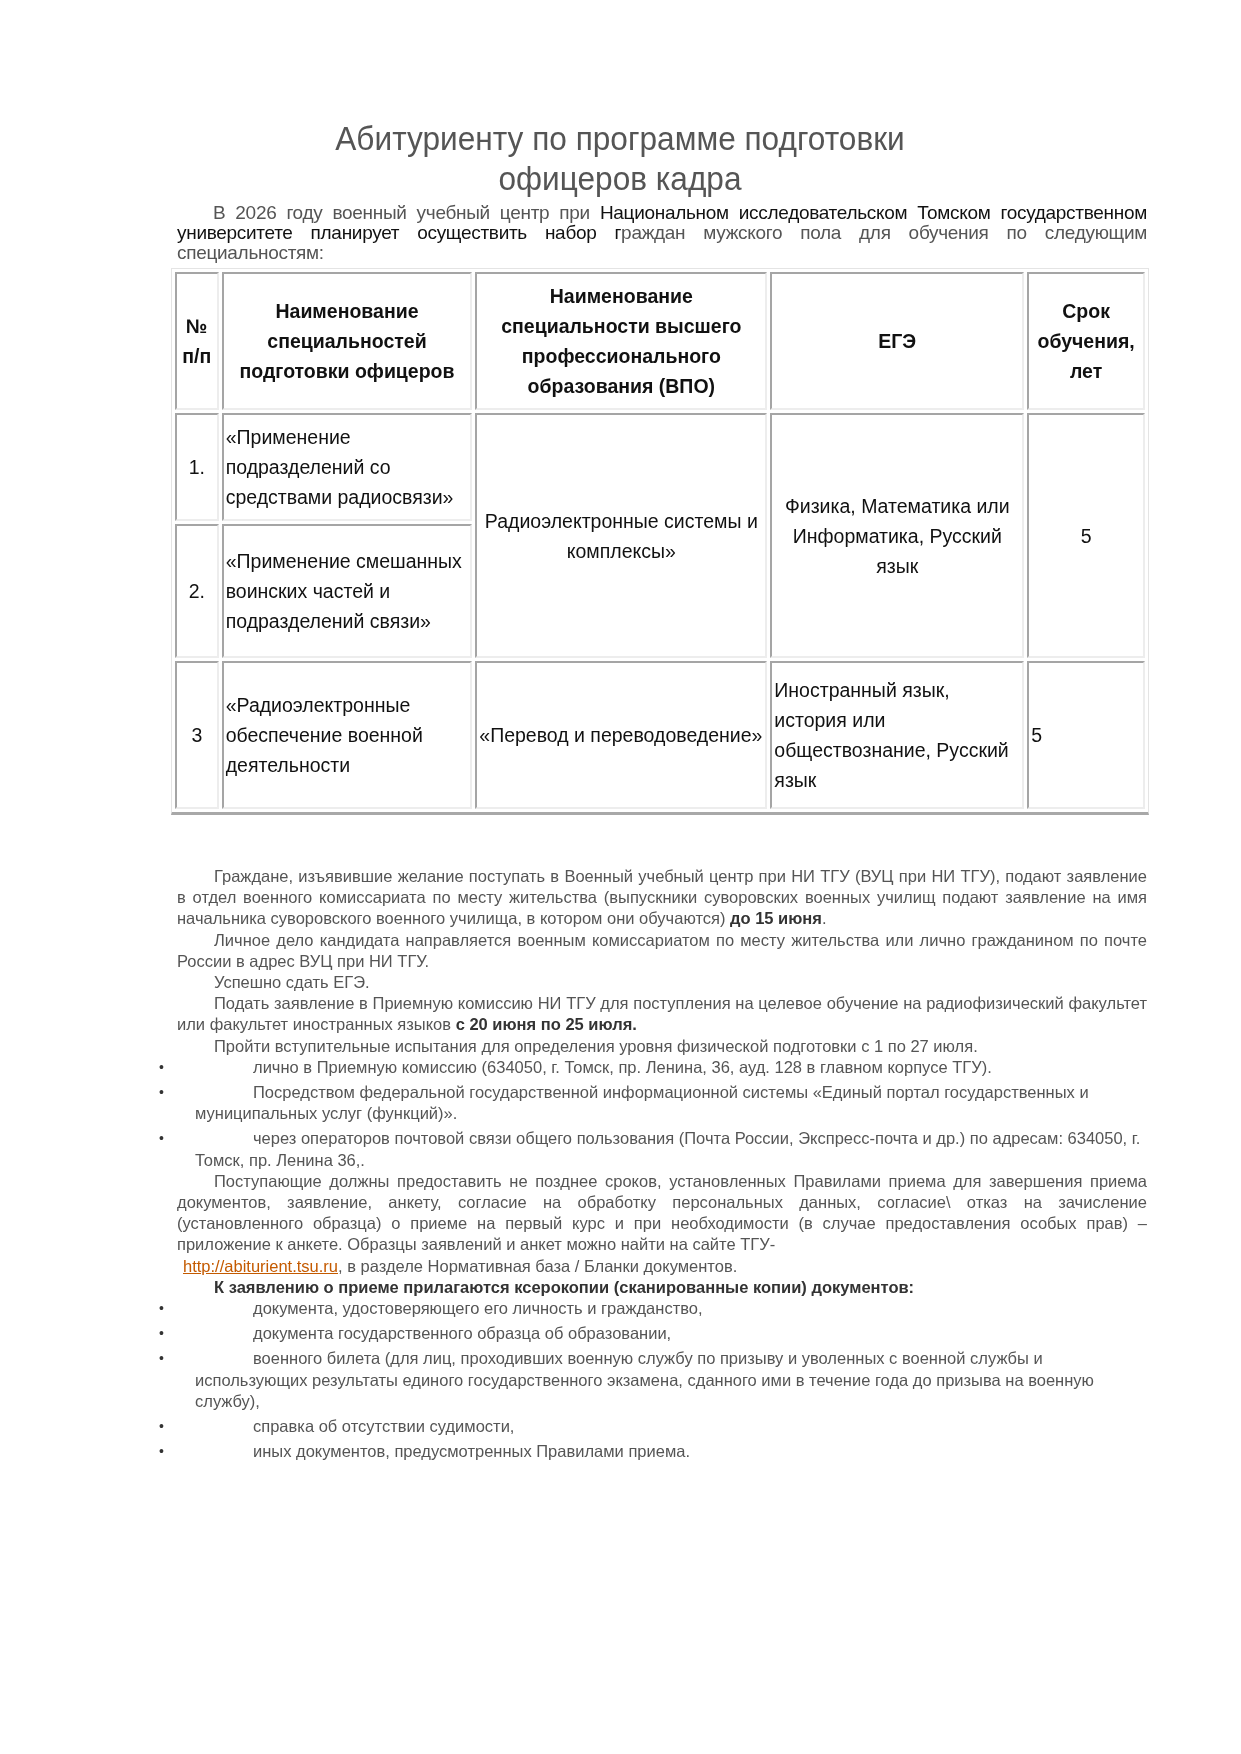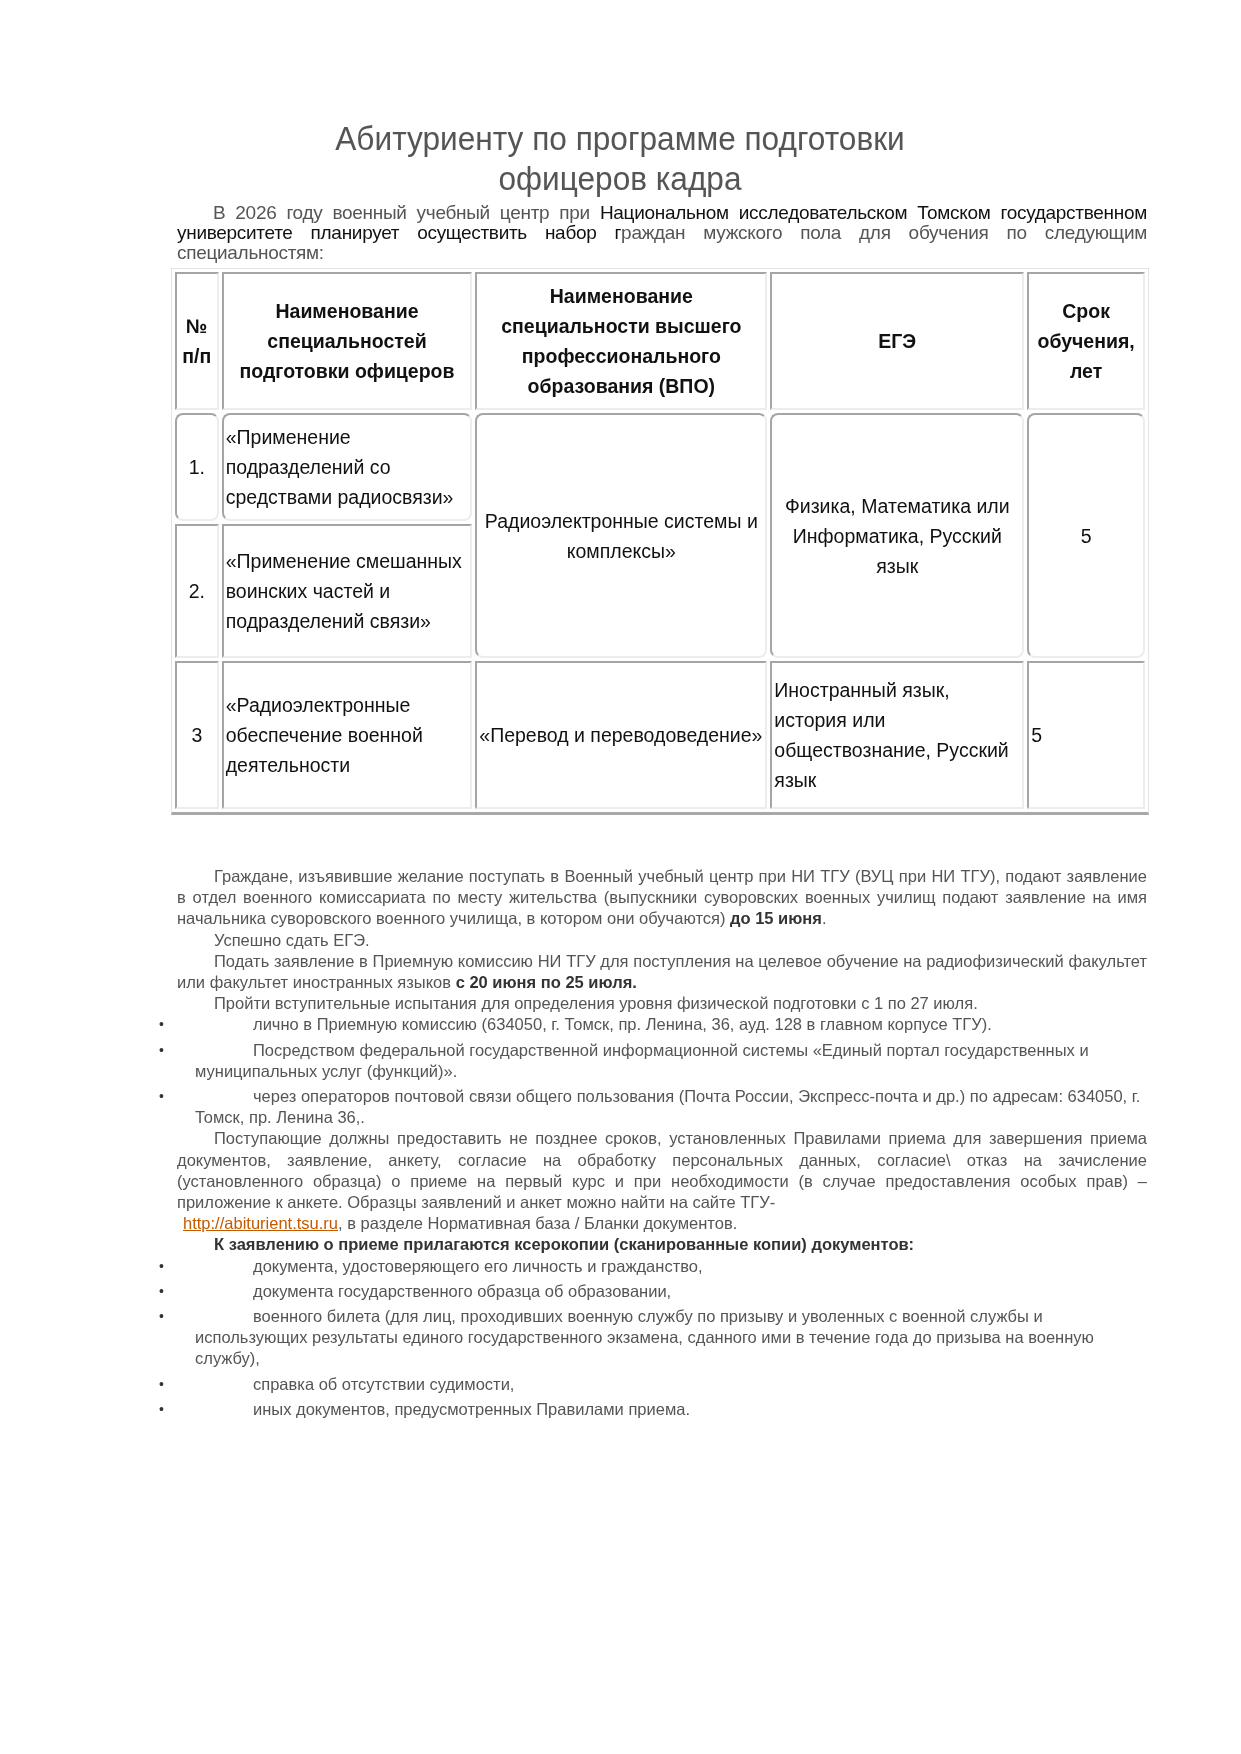--- a/index.html
+++ b/index.html
@@ -22,21 +22,21 @@
     table.spec td, table.spec th { border: 2px solid #bdbdbd; border-left-color: #a5a5a5; border-top-color: #a5a5a5;
                  border-right-color: #ededed; border-bottom-color: #ededed; padding: 0 2px; font-size: 19.5px; line-height: 30px; }
     table.spec th { font-weight: bold; text-align: center; height: 134px; }
     .c-num { width: 36px; text-align: center; }
     .c-name { width: 244px; }
     .c-vpo { width: 286px; }
     .c-ege { width: 248px; }
     .c-term { width: 110px; }
     .left { text-align: left; }
     .center { text-align: center; }
-    .r1 td { height: 104px; border-radius: 8px; }
+    .r1 td { height: 104px; }
     .r2 td { height: 130px; }
     .r3 td { height: 144px; }
     .big { font-size: 21.5px; line-height: 32px; }
 
     .section-title { position: absolute; left: 150px; width: 1020px; top: 846px; text-align: center;
                      font-weight: bold; font-size: 16.5px; color: #444; }
 
     .body-text { position: absolute; left: 177px; width: 970px; top: 866px; font-size: 16.5px; line-height: 21.2px;
                  color: #555; text-align: justify; }
     .body-text p { margin: 0; }
@@ -89,20 +89,21 @@
       <td class="left big">«Перевод и переводоведение»</td>
       <td class="left big">Иностранный язык, история или обществознание, Русский язык</td>
       <td class="left big">5</td>
     </tr>
   </tbody>
     </table>
 
 
   <div class="body-text">
     <p class="ind"><span>Граждане, изъявившие желание поступать в Военный учебный центр при НИ ТГУ (ВУЦ при НИ ТГУ), подают заявление в отдел военного комиссариата по месту жительства (выпускники суворовских военных училищ подают заявление на имя начальника суворовского военного училища, в котором они обучаются)</span> <b>до 15 июня</b><span>.</span></p>
+    <p class="ind">Личное дело кандидата направляется военным комиссариатом по месту жительства или лично гражданином по почте России в адрес ВУЦ при НИ ТГУ.</p>
     <p class="ind">Успешно сдать ЕГЭ.</p>
     <p class="ind"><span>Подать заявление в Приемную комиссию НИ ТГУ для поступления на целевое обучение на радиофизический факультет или факультет иностранных языков</span> <b>с 20 июня по 25 июля.</b></p>
     <p class="ind">Пройти вступительные испытания для определения уровня физической подготовки с 1 по 27 июля.</p>
     <ul>
       <li><span class="bullet">•</span><span>лично в Приемную комиссию (634050, г. Томск, пр. Ленина, 36, ауд. 128 в главном корпусе ТГУ).</span></li>
       <li><span class="bullet">•</span><span>Посредством федеральной государственной информационной системы «Единый портал государственных и муниципальных услуг (функций)».</span></li>
       <li><span class="bullet">•</span><span>через операторов почтовой связи общего пользования (Почта России, Экспресс-почта и др.) по адресам: 634050, г. Томск, пр. Ленина 36,.</span></li>
     </ul>
     <p class="ind" style="margin-top:-4px"><span>Поступающие должны предоставить не позднее сроков, установленных Правилами приема для завершения приема документов, заявление, анкету, согласие на обработку персональных данных, согласие\ отказ на зачисление (установленного образца) о приеме на первый курс и при необходимости (в случае предоставления особых прав) – приложение к анкете. Образцы заявлений и анкет можно найти на сайте ТГУ-</span><br><span class="link-wrap"></span><a class="link" href="#">http://abiturient.tsu.ru</a><span>, в разделе Нормативная база / Бланки документов.</span></p>
     <p class="ind"><b>К заявлению о приеме прилагаются ксерокопии (сканированные копии) документов:</b></p>

